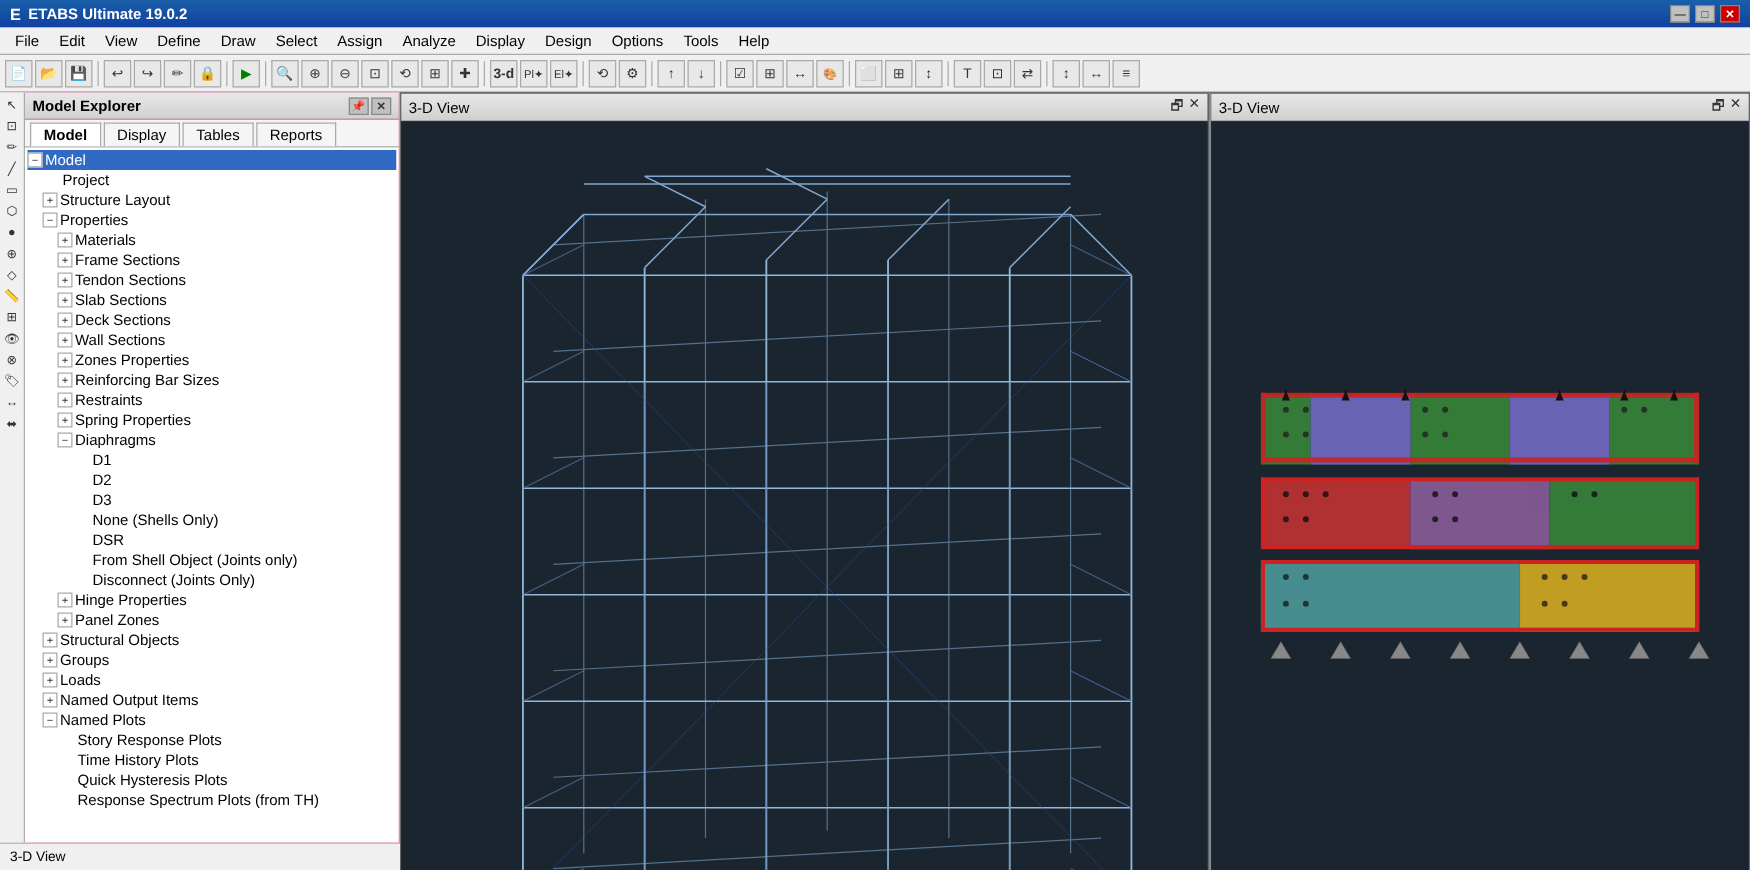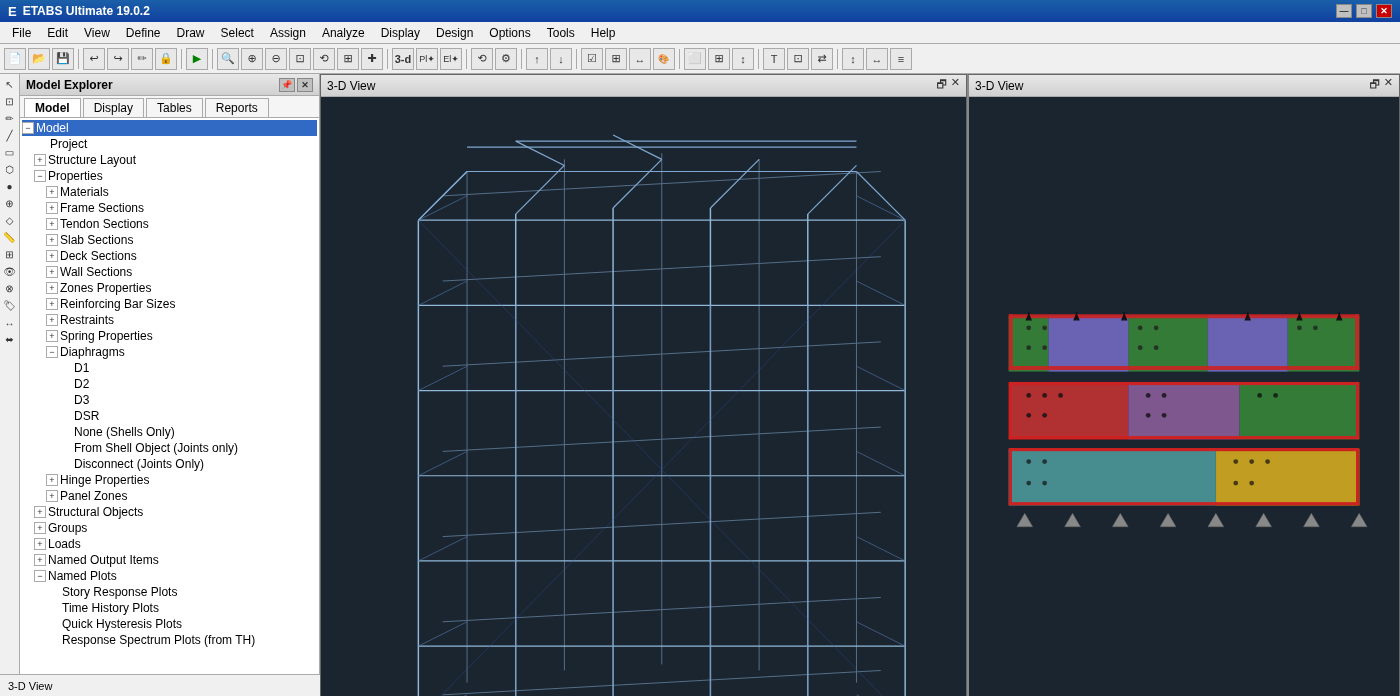--- a/index.html
+++ b/index.html
@@ -280,26 +280,26 @@
           <span class="tree-label">D2</span>
         </div>
         <div class="tree-item">
           <span style="width:36px;flex-shrink:0;"></span>
           <span style="width:14px;flex-shrink:0;margin-right:2px;"></span>
           <span class="tree-label">D3</span>
         </div>
         <div class="tree-item">
           <span style="width:36px;flex-shrink:0;"></span>
           <span style="width:14px;flex-shrink:0;margin-right:2px;"></span>
+          <span class="tree-label">None (Shells Only)</span>
+        </div>
+        <div class="tree-item">
+          <span style="width:36px;flex-shrink:0;"></span>
+          <span style="width:14px;flex-shrink:0;margin-right:2px;"></span>
           <span class="tree-label">DSR</span>
-        </div>
-        <div class="tree-item">
-          <span style="width:36px;flex-shrink:0;"></span>
-          <span style="width:14px;flex-shrink:0;margin-right:2px;"></span>
-          <span class="tree-label">None (Shells Only)</span>
         </div>
         <div class="tree-item">
           <span style="width:36px;flex-shrink:0;"></span>
           <span style="width:14px;flex-shrink:0;margin-right:2px;"></span>
           <span class="tree-label">From Shell Object (Joints only)</span>
         </div>
         <div class="tree-item">
           <span style="width:36px;flex-shrink:0;"></span>
           <span style="width:14px;flex-shrink:0;margin-right:2px;"></span>
           <span class="tree-label">Disconnect (Joints Only)</span>

